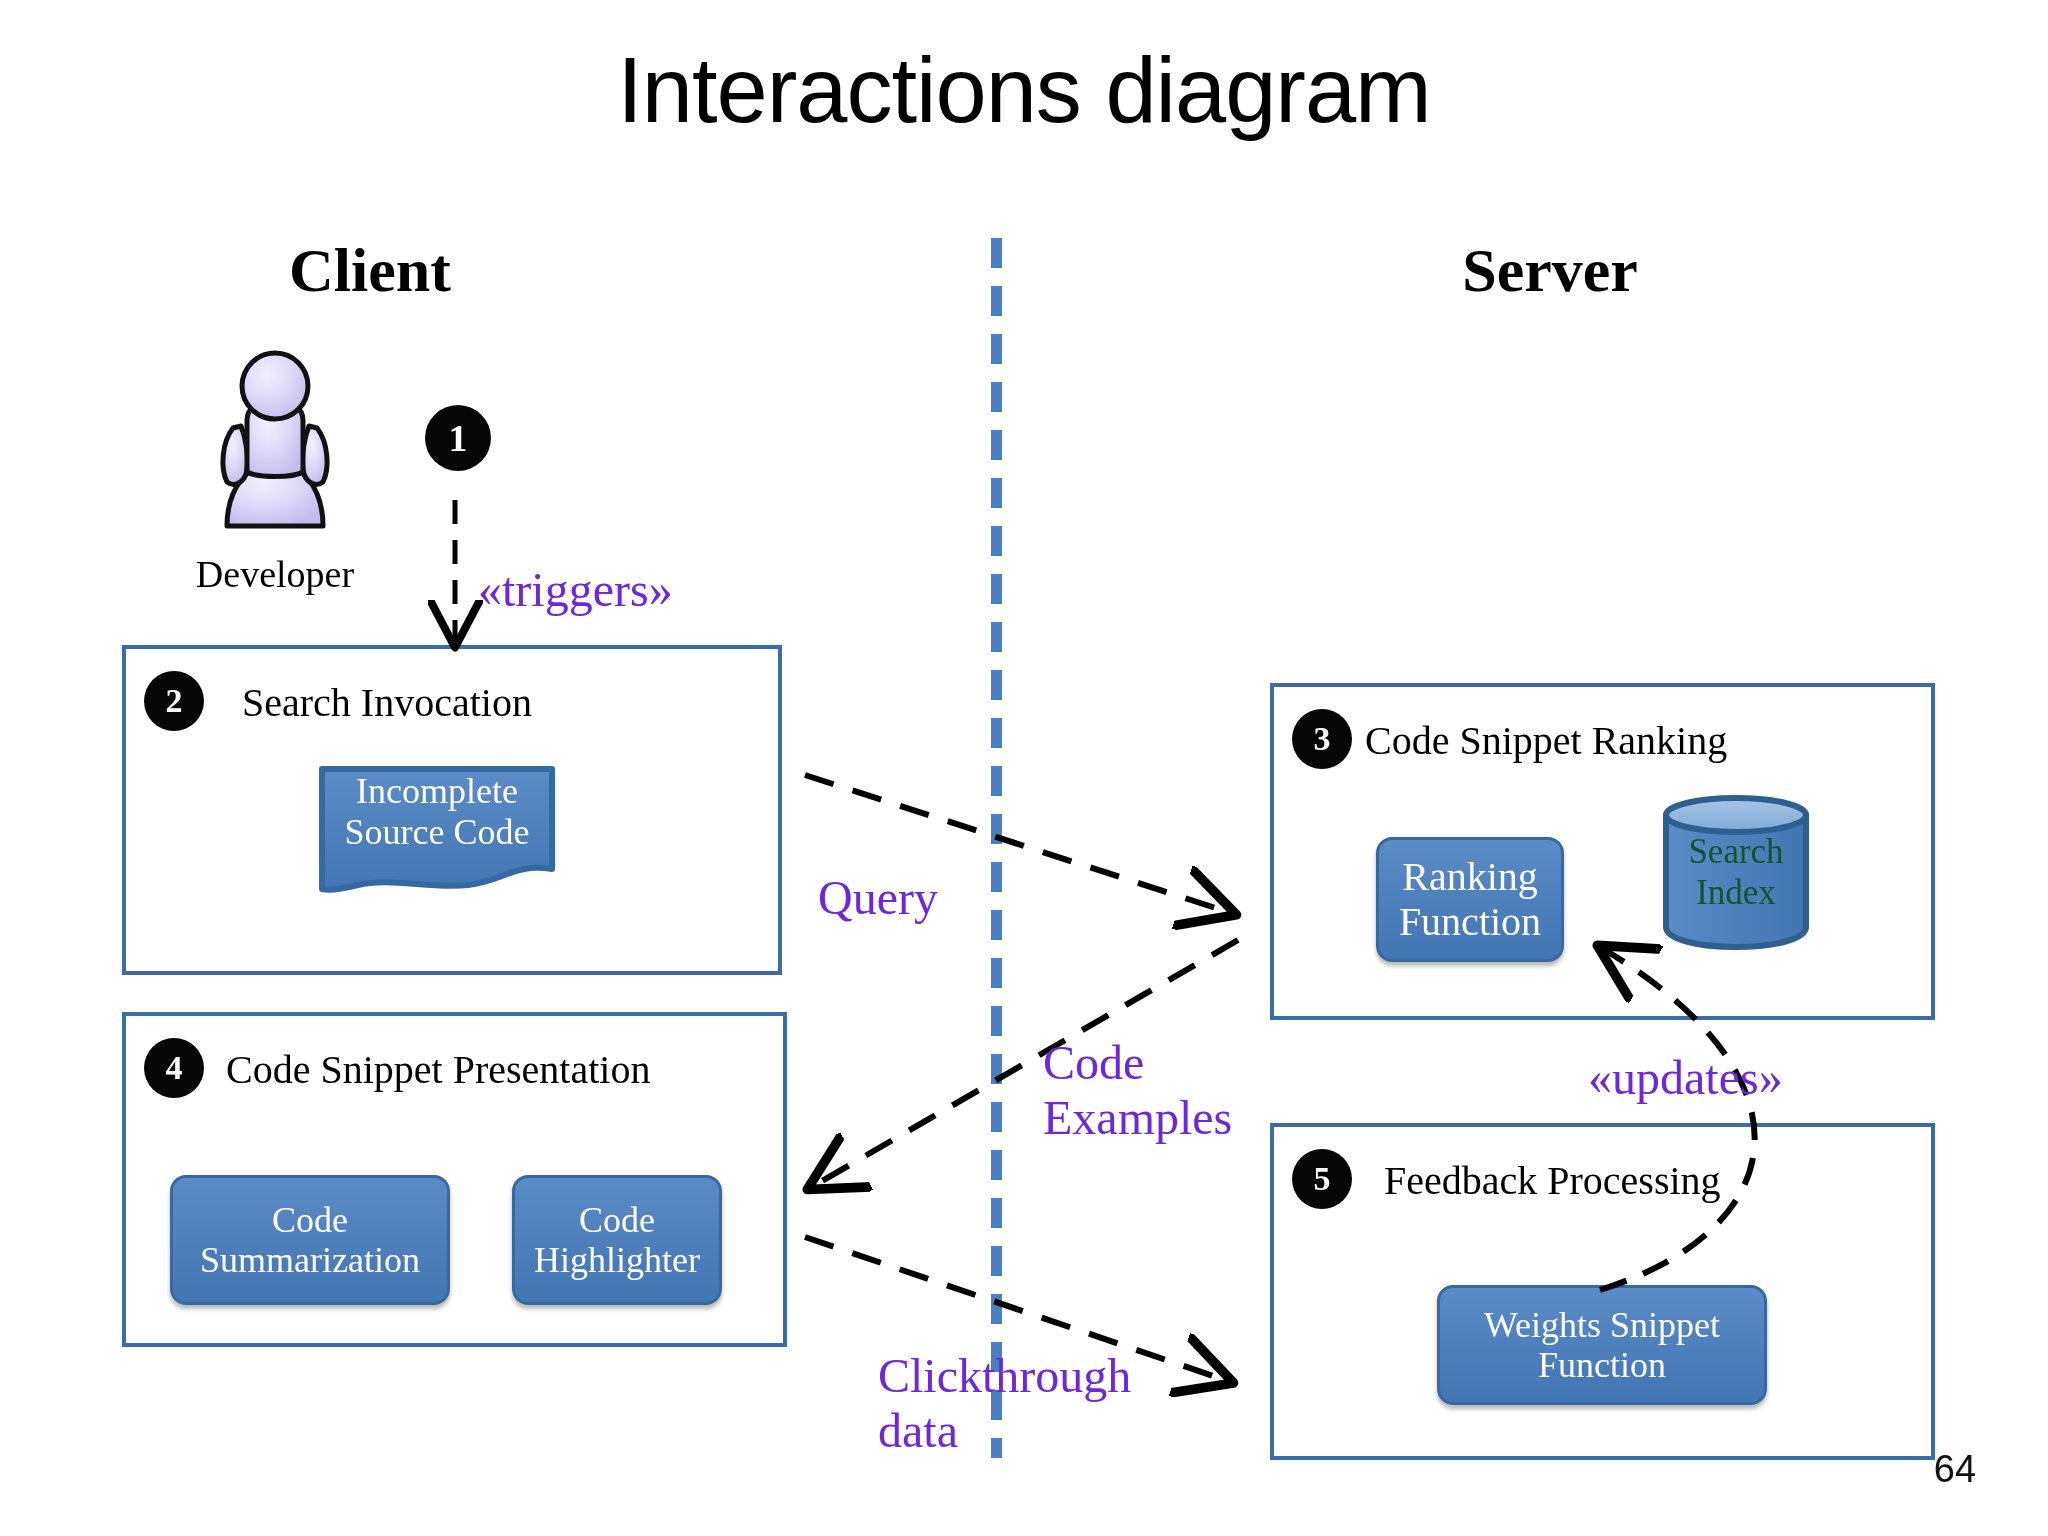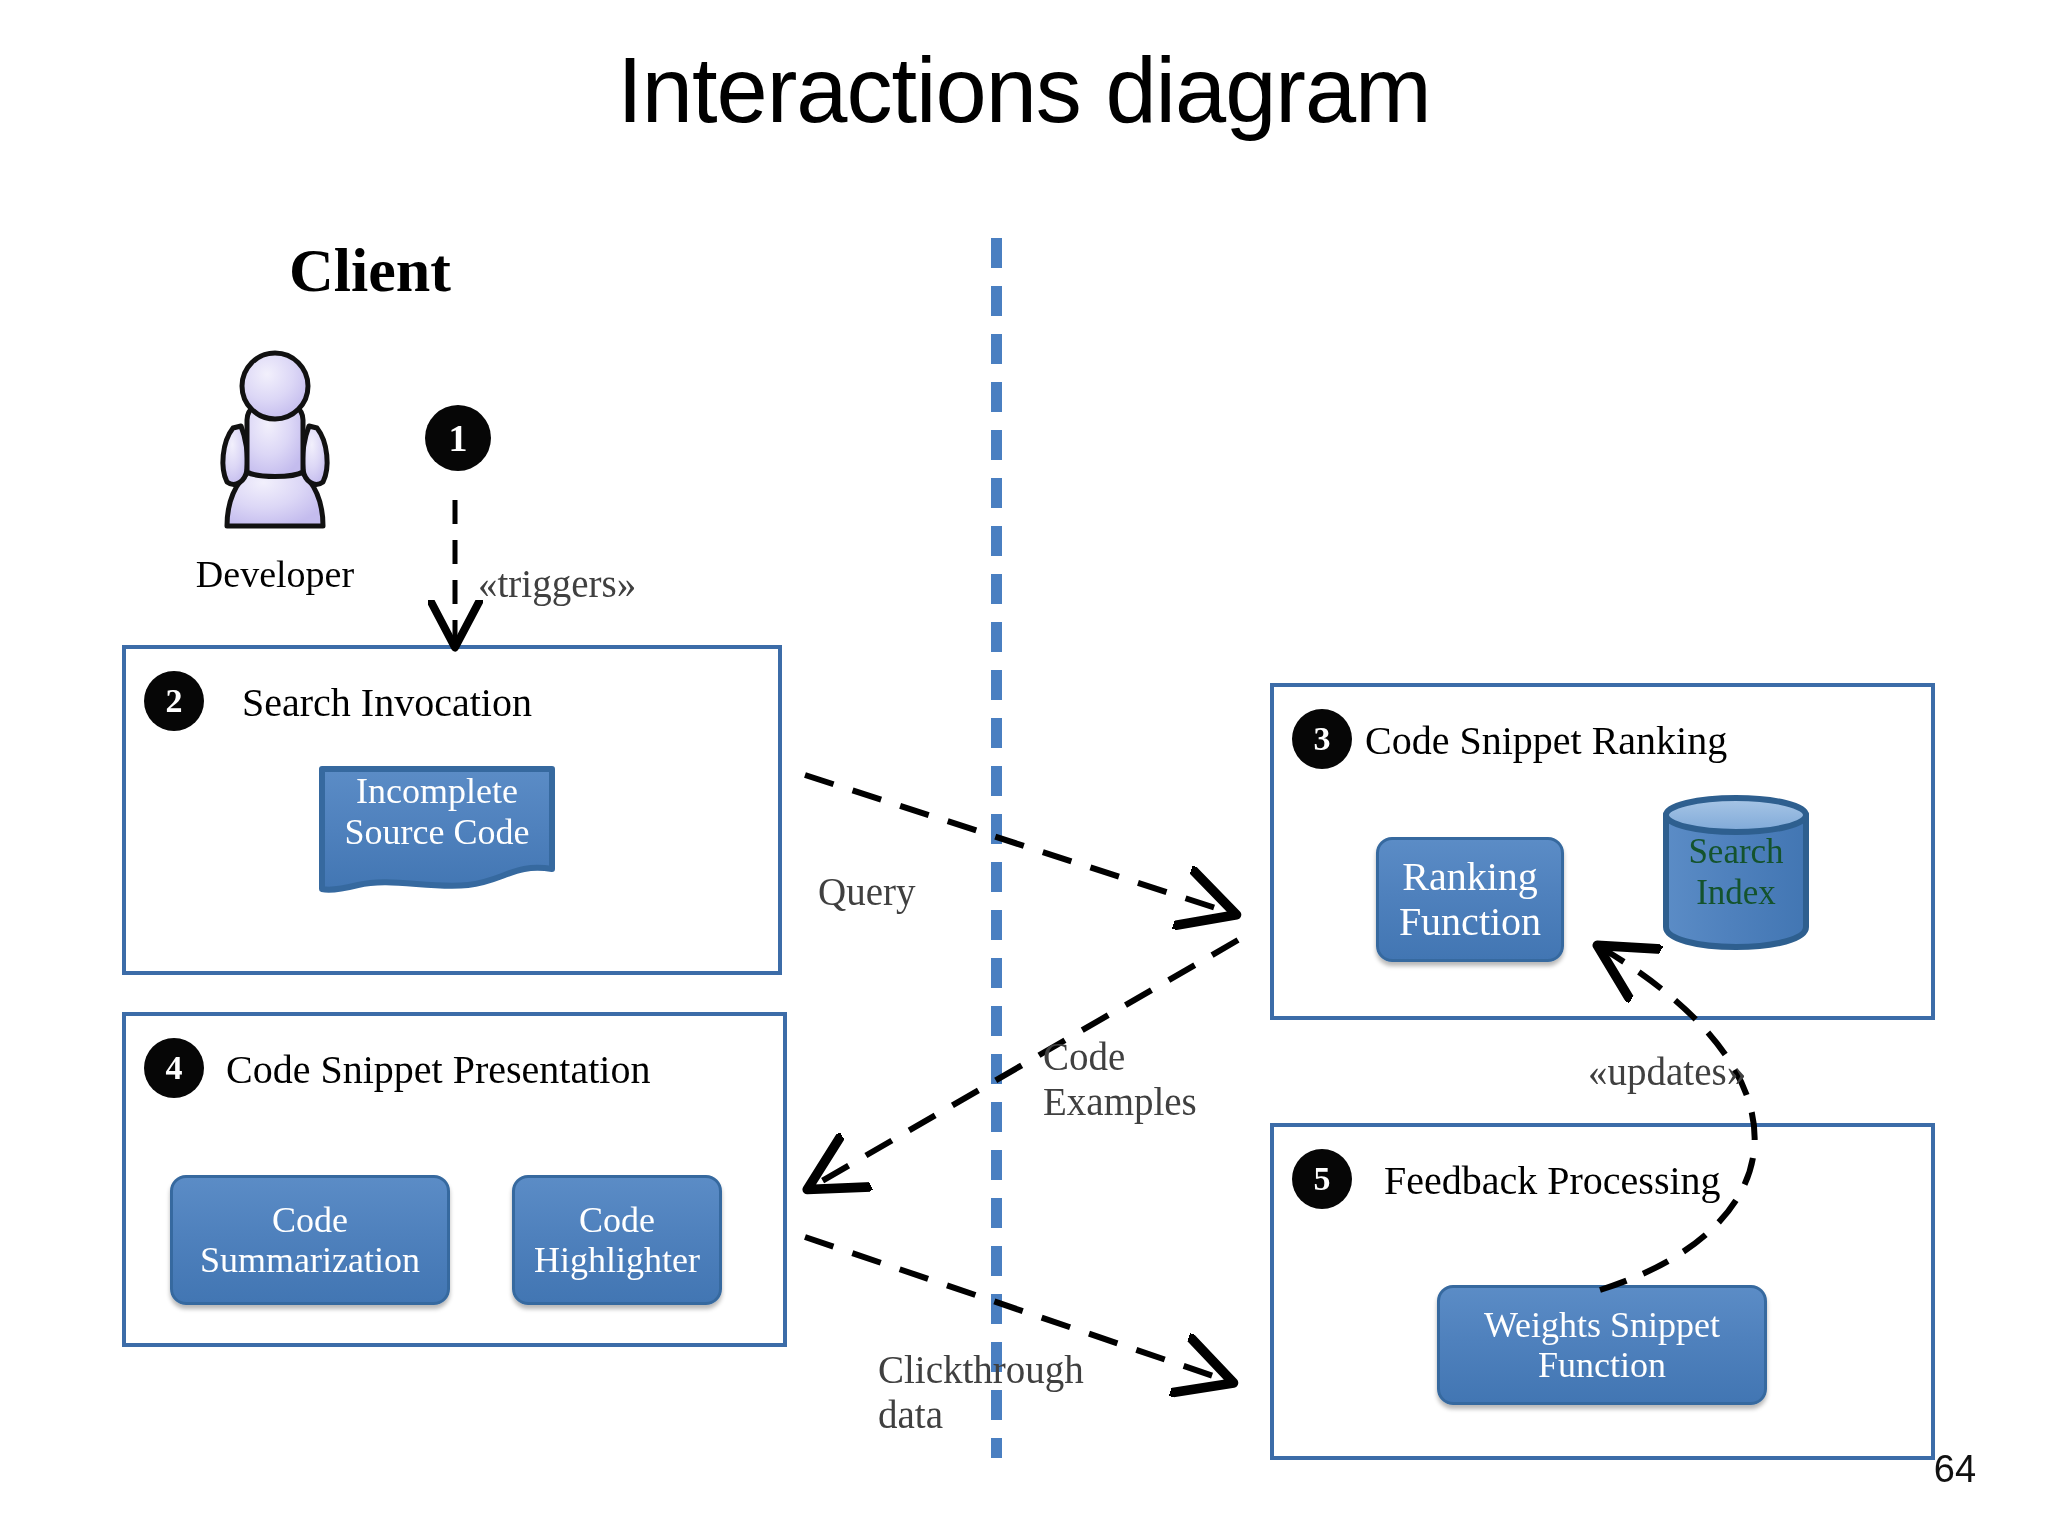--- a/index.html
+++ b/index.html
@@ -100,21 +100,21 @@
 
   
   #shape-search-index{left:1660px;top:793px;width:152px;height:158px;}
   #shape-search-index .cyl-label{
     position:absolute;left:0;top:38px;width:152px;text-align:center;
     color:#14532d;font-size:35px;line-height:1.18;
     font-family:"Liberation Serif",serif;
   }
 
   
-  .edge-label{position:absolute;font-size:39px;color:#404040;line-height:1.15;}
+  .edge-label{position:absolute;font-size:48px;color:#6d28d9;line-height:1.15;}
   #label-triggers{left:478px;top:562px;}
   #label-query{left:818px;top:870px;font-family:Liberation Serif, serif;}
   #label-code-examples{left:1043px;top:1035px;}
   #label-clickthrough{left:878px;top:1348px;}
   #label-updates{left:1588px;top:1050px;}
 
   
   #page-number{
     left:1900px;top:1448px;width:110px;text-align:center;
     font-family:"Liberation Sans",sans-serif;font-size:38px;color:#111;
@@ -125,20 +125,21 @@
               pointer-events:none;}
 </style>
 </head>
 <body>
 
 <div id="stage">
 
   <div class="abs" id="slide-title">Interactions diagram</div>
 
   <div class="abs side-heading" id="client-heading">Client</div>
+  <div class="abs side-heading" id="server-heading">Server</div>
 
   <div class="abs" id="divider"></div>
 
   <div class="abs" id="actor">
     <svg width="140" height="190" viewBox="0 0 140 190" xmlns="http://www.w3.org/2000/svg">
       <defs>
         <radialGradient id="agrad" cx="38%" cy="32%" r="72%">
           <stop offset="0%" stop-color="#f2f0fc"></stop>
           <stop offset="55%" stop-color="#dcd7f6"></stop>
           <stop offset="100%" stop-color="#c4bcee"></stop>

